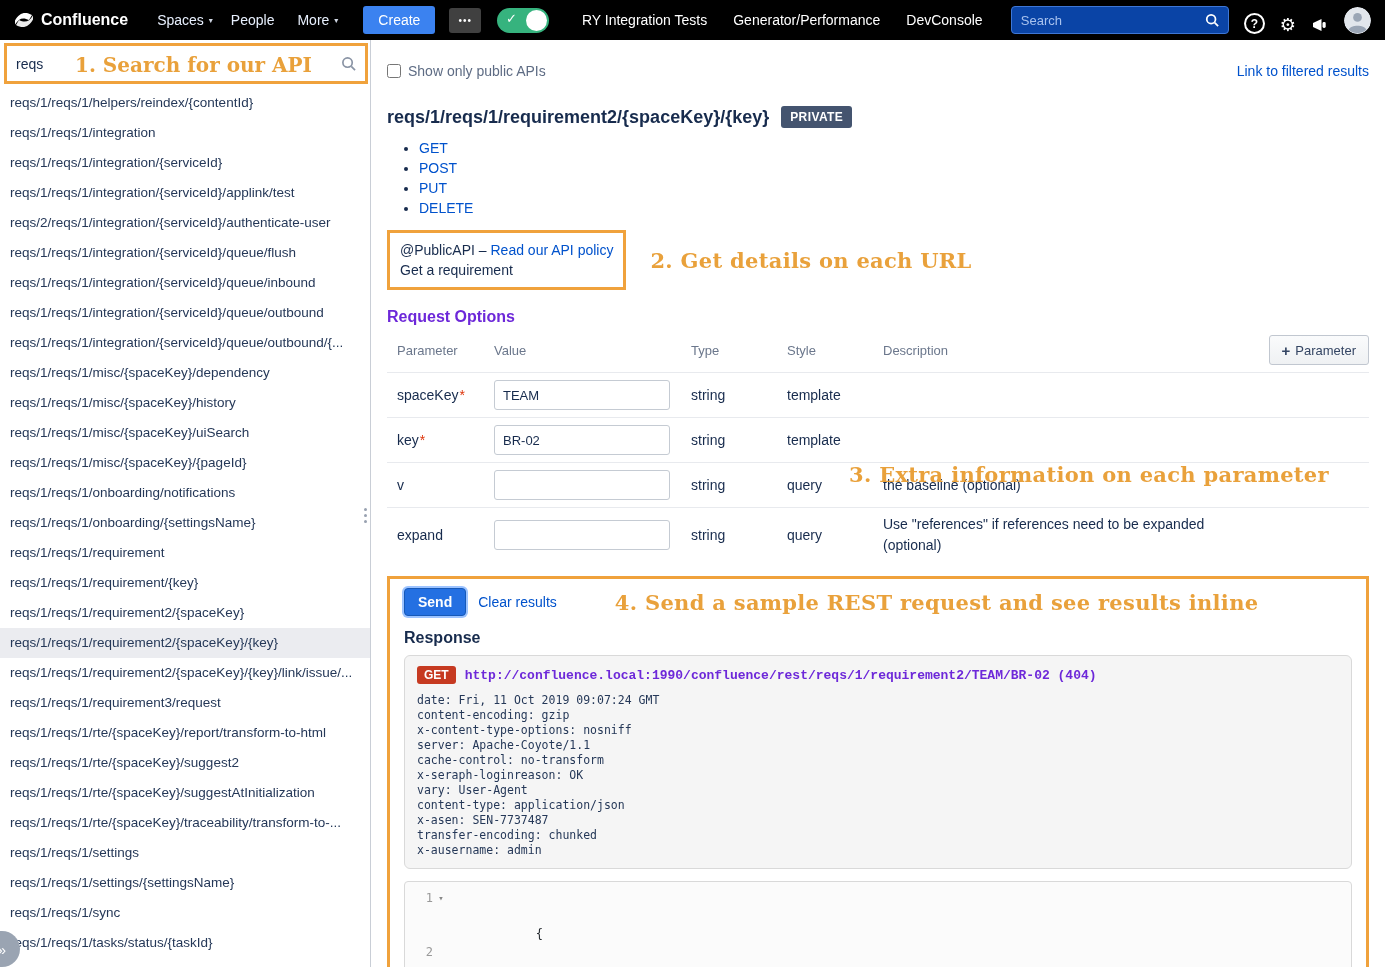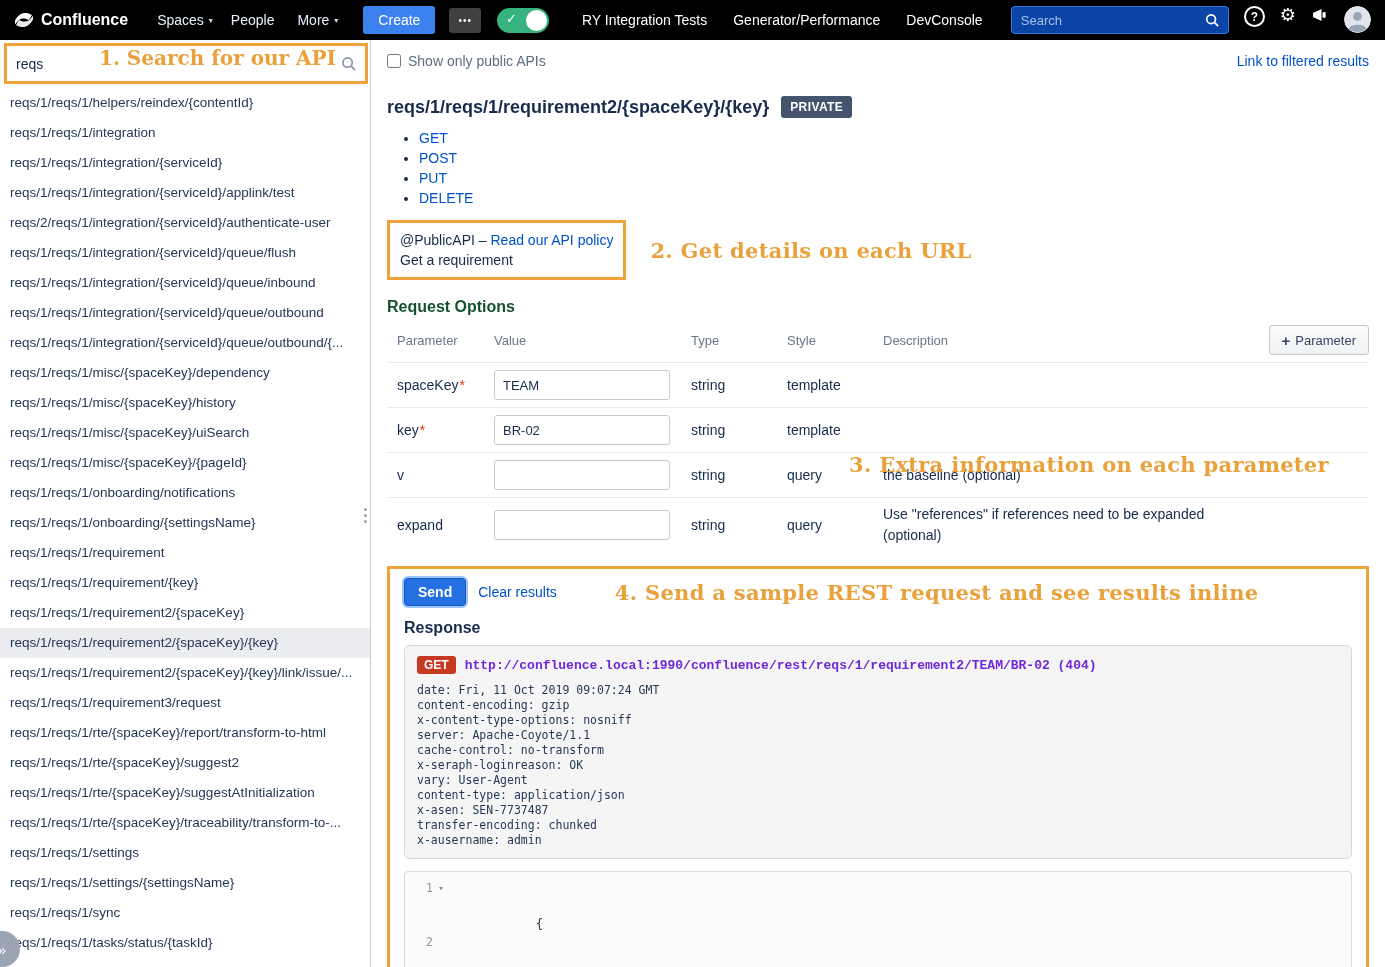--- a/index.html
+++ b/index.html
@@ -15,39 +15,39 @@
 .brand-text{color:#fff;font-weight:700;font-size:16px;}
 .nav-item{color:#E8F0FE;font-size:14px;padding:0 9px;display:flex;align-items:center;gap:5px;cursor:pointer;}
 .chev{font-size:8px;opacity:.9;}
 .create-btn{background:#3B82F0;border:none;border-radius:3px;color:#fff;font-size:14px;padding:6px 15px;margin:0 8px 0 10px;}
 .dots-btn{background:rgba(255,255,255,.25);border:none;border-radius:3px;color:#fff;font-size:10px;letter-spacing:1px;padding:7px 9px;margin-right:10px;}
 .toggle{width:52px;height:25px;border-radius:13px;background:#36B37E;position:relative;margin-right:14px;cursor:pointer;}
 .toggle-check{position:absolute;left:9px;top:3px;color:#fff;font-size:13px;font-weight:700;}
 .toggle-knob{position:absolute;right:2px;top:2px;width:21px;height:21px;border-radius:50%;background:#fff;}
 .nav-links{display:flex;align-items:center;}
 .nav-link{color:#fff;font-size:14px;padding:0 13px;text-align:right;}
-.nav-right{margin-left:auto;display:flex;align-items:flex-start;gap:15px;}
+.nav-right{margin-left:auto;display:flex;align-items:flex-end;gap:15px;}
 .nav-search{background:#0A44A6;border:1px solid #3E77D6;border-radius:4px;height:28px;width:218px;display:flex;align-items:center;padding:0 9px;}
 .nav-search input{flex:1;background:transparent;border:none;outline:none;color:#D6E3F8;font-size:13px;min-width:0;}
 .nav-search input::placeholder{color:#A8C2EE;}
 .icon-circle{width:21px;height:21px;border:2px solid #fff;border-radius:50%;color:#fff;font-size:12px;font-weight:700;display:flex;align-items:center;justify-content:center;cursor:pointer;}
 .gear{color:#fff;font-size:18px;line-height:1;cursor:pointer;}
 .announce{cursor:pointer;display:flex;}
 .avatar{width:27px;height:27px;border-radius:50%;overflow:hidden;cursor:pointer;display:flex;}
 
 
 .app{display:flex;height:927px;}
 .sidebar{width:371px;flex:0 0 371px;border-right:1px solid #C9CED6;position:relative;background:#fff;overflow:hidden;}
-.main{flex:1;position:relative;padding:0 16px;overflow:hidden;background:#fff;}
+.main{flex:1;position:relative;padding:10px 16px;overflow:hidden;background:#fff;}
 
 
 .search-wrap{height:41px;margin:3px 2px 4px 4px;border:3px solid #F0A23C;display:flex;align-items:center;padding:6px 9px;position:relative;background:#fff;}
 .side-search{border:none;outline:none;font-size:14px;color:#172B4D;width:52px;}
 .annot{font-family:"DejaVu Serif",serif;font-weight:700;color:#E9A13B;}
-.annot-search{position:absolute;left:68px;top:0;font-size:20px;white-space:nowrap;margin-left:24px;}
+.annot-search{position:absolute;left:68px;top:7px;font-size:20px;white-space:nowrap;}
 .side-search-ic{margin-left:auto;flex:0 0 auto;}
 .rab-item{height:30px;line-height:30px;padding:0 10px;font-size:13.5px;color:#253858;white-space:nowrap;overflow:hidden;cursor:pointer;}
 .rab-item.selected{background:#EBECF0;}
 .resize-dots{position:absolute;right:1px;top:468px;width:7px;display:flex;flex-direction:column;gap:3px;align-items:center;cursor:col-resize;}
 .resize-dots i{width:3px;height:3px;border-radius:50%;background:#98A1B0;}
 .collapse-circle{position:absolute;left:-16px;bottom:0px;width:36px;height:36px;border-radius:50%;background:#9AA4B2;color:#fff;display:flex;align-items:center;justify-content:center;font-size:15px;cursor:pointer;}
 
 
 .main-topbar{height:42px;display:flex;align-items:center;justify-content:space-between;}
 .public-check{display:flex;align-items:center;gap:7px;color:#5E6C84;font-size:14px;cursor:pointer;}
@@ -57,21 +57,21 @@
 
 .title-row{display:flex;align-items:center;gap:12px;margin-top:14px;}
 .title-row h1{font-size:18px;font-weight:700;color:#172B4D;}
 .badge-private{background:#44546F;color:#fff;font-size:12px;font-weight:700;padding:4px 9px;border-radius:3px;letter-spacing:.4px;}
 .methods{margin:10px 0 0 32px;line-height:20px;font-size:14px;color:#172B4D;}
 .policy-row{display:flex;align-items:center;gap:24px;margin-top:12px;}
 .policy-box{border:3px solid #F0A23C;padding:7px 10px;font-size:14px;line-height:20px;min-width:228px;}
 .annot-lg{font-size:21px;letter-spacing:.3px;white-space:nowrap;}
 
 
-.req-h{font-size:16px;font-weight:700;margin-top:18px;color:#14532d;}
+.req-h{font-size:16px;font-weight:700;margin-top:18px;color:#6d28d9;}
 .param-table{margin-top:2px;position:relative;}
 .param-head,.param-row{display:grid;grid-template-columns:97px 197px 96px 96px 1fr 116px;align-items:center;padding-left:10px;}
 .param-head{height:44px;color:#6B778C;font-size:13px;}
 .param-row{border-top:1px solid #E8EAEE;min-height:45px;font-size:14px;color:#172B4D;}
 .add-param{grid-column:6;height:30px;padding:0 12px;background:linear-gradient(#FAFBFC,#EFF1F3);border:1px solid #C1C7D0;border-radius:3px;font-size:13px;color:#344563;display:flex;align-items:center;gap:5px;justify-self:end;}
 .add-param b{font-size:15px;font-weight:700;}
 .req{color:#DE350B;margin-left:1px;}
 .pval{width:176px;height:30px;border:1px solid #C5CBD3;border-radius:3px;padding:0 8px;font-size:13px;color:#172B4D;outline:none;}
 .pdesc{grid-column:5/7;padding:6px 0;line-height:21px;max-width:362px;}
 .annot3{position:absolute;left:462px;top:90px;margin-top:44px;}

